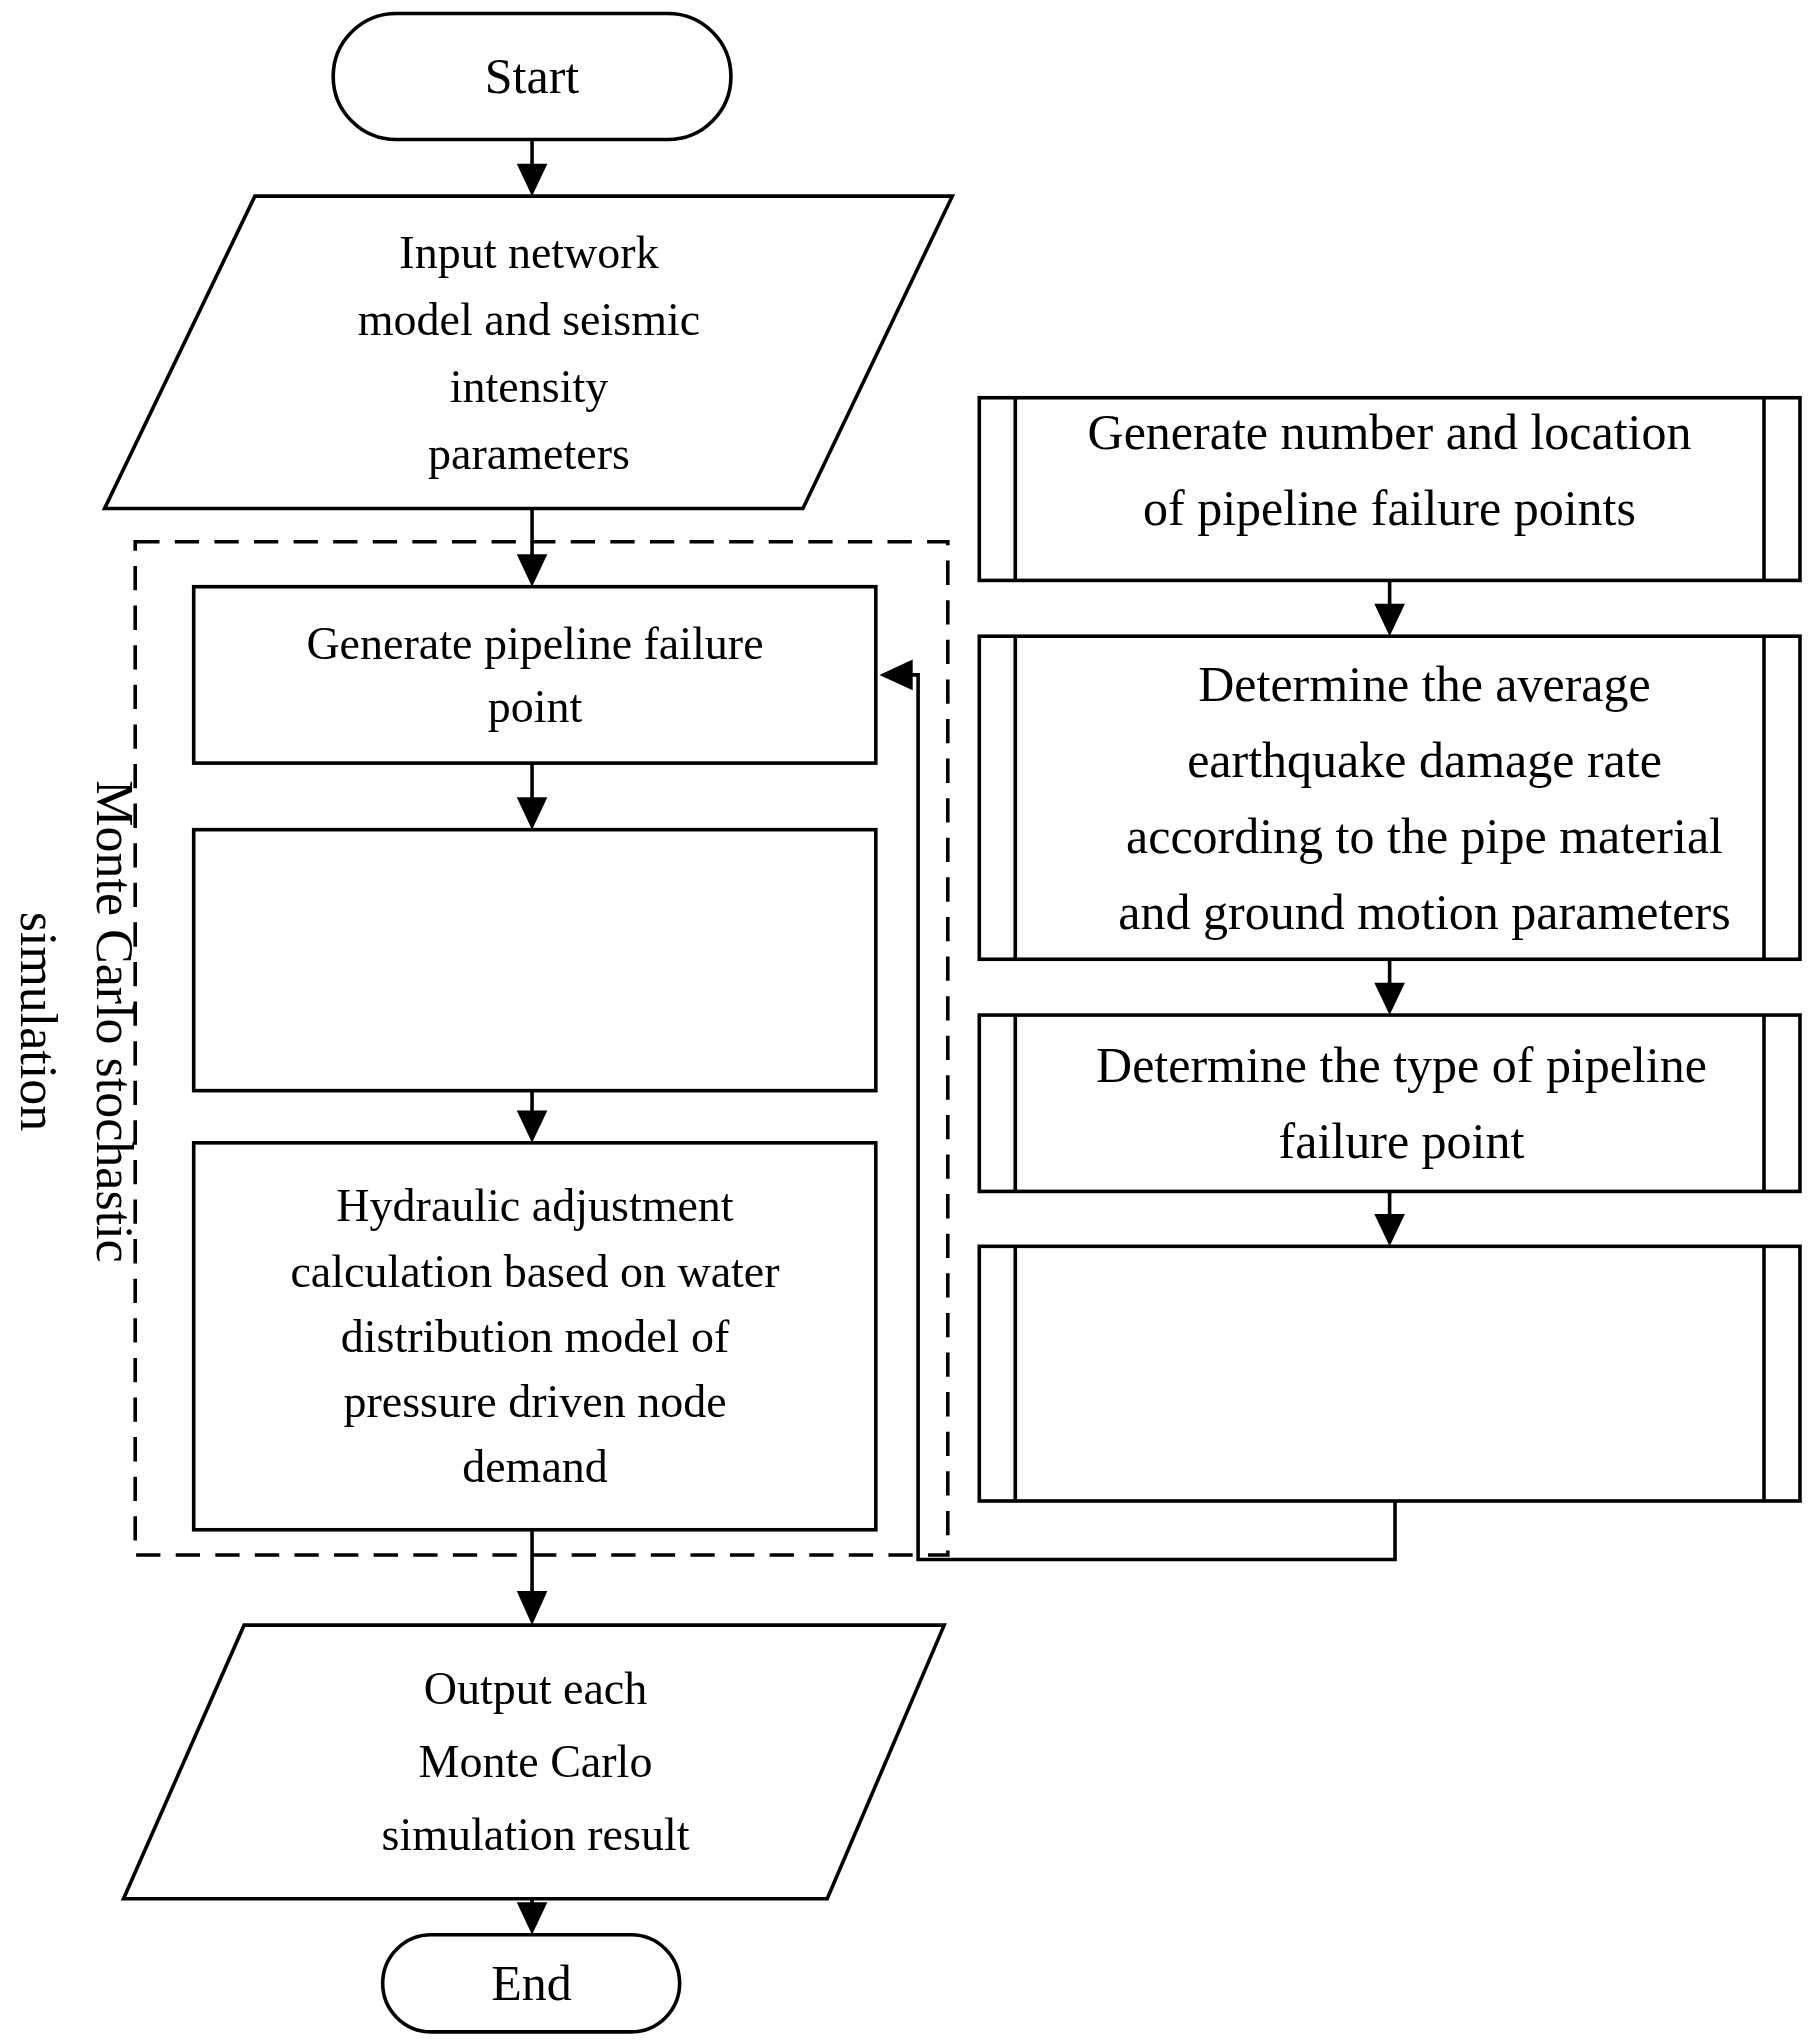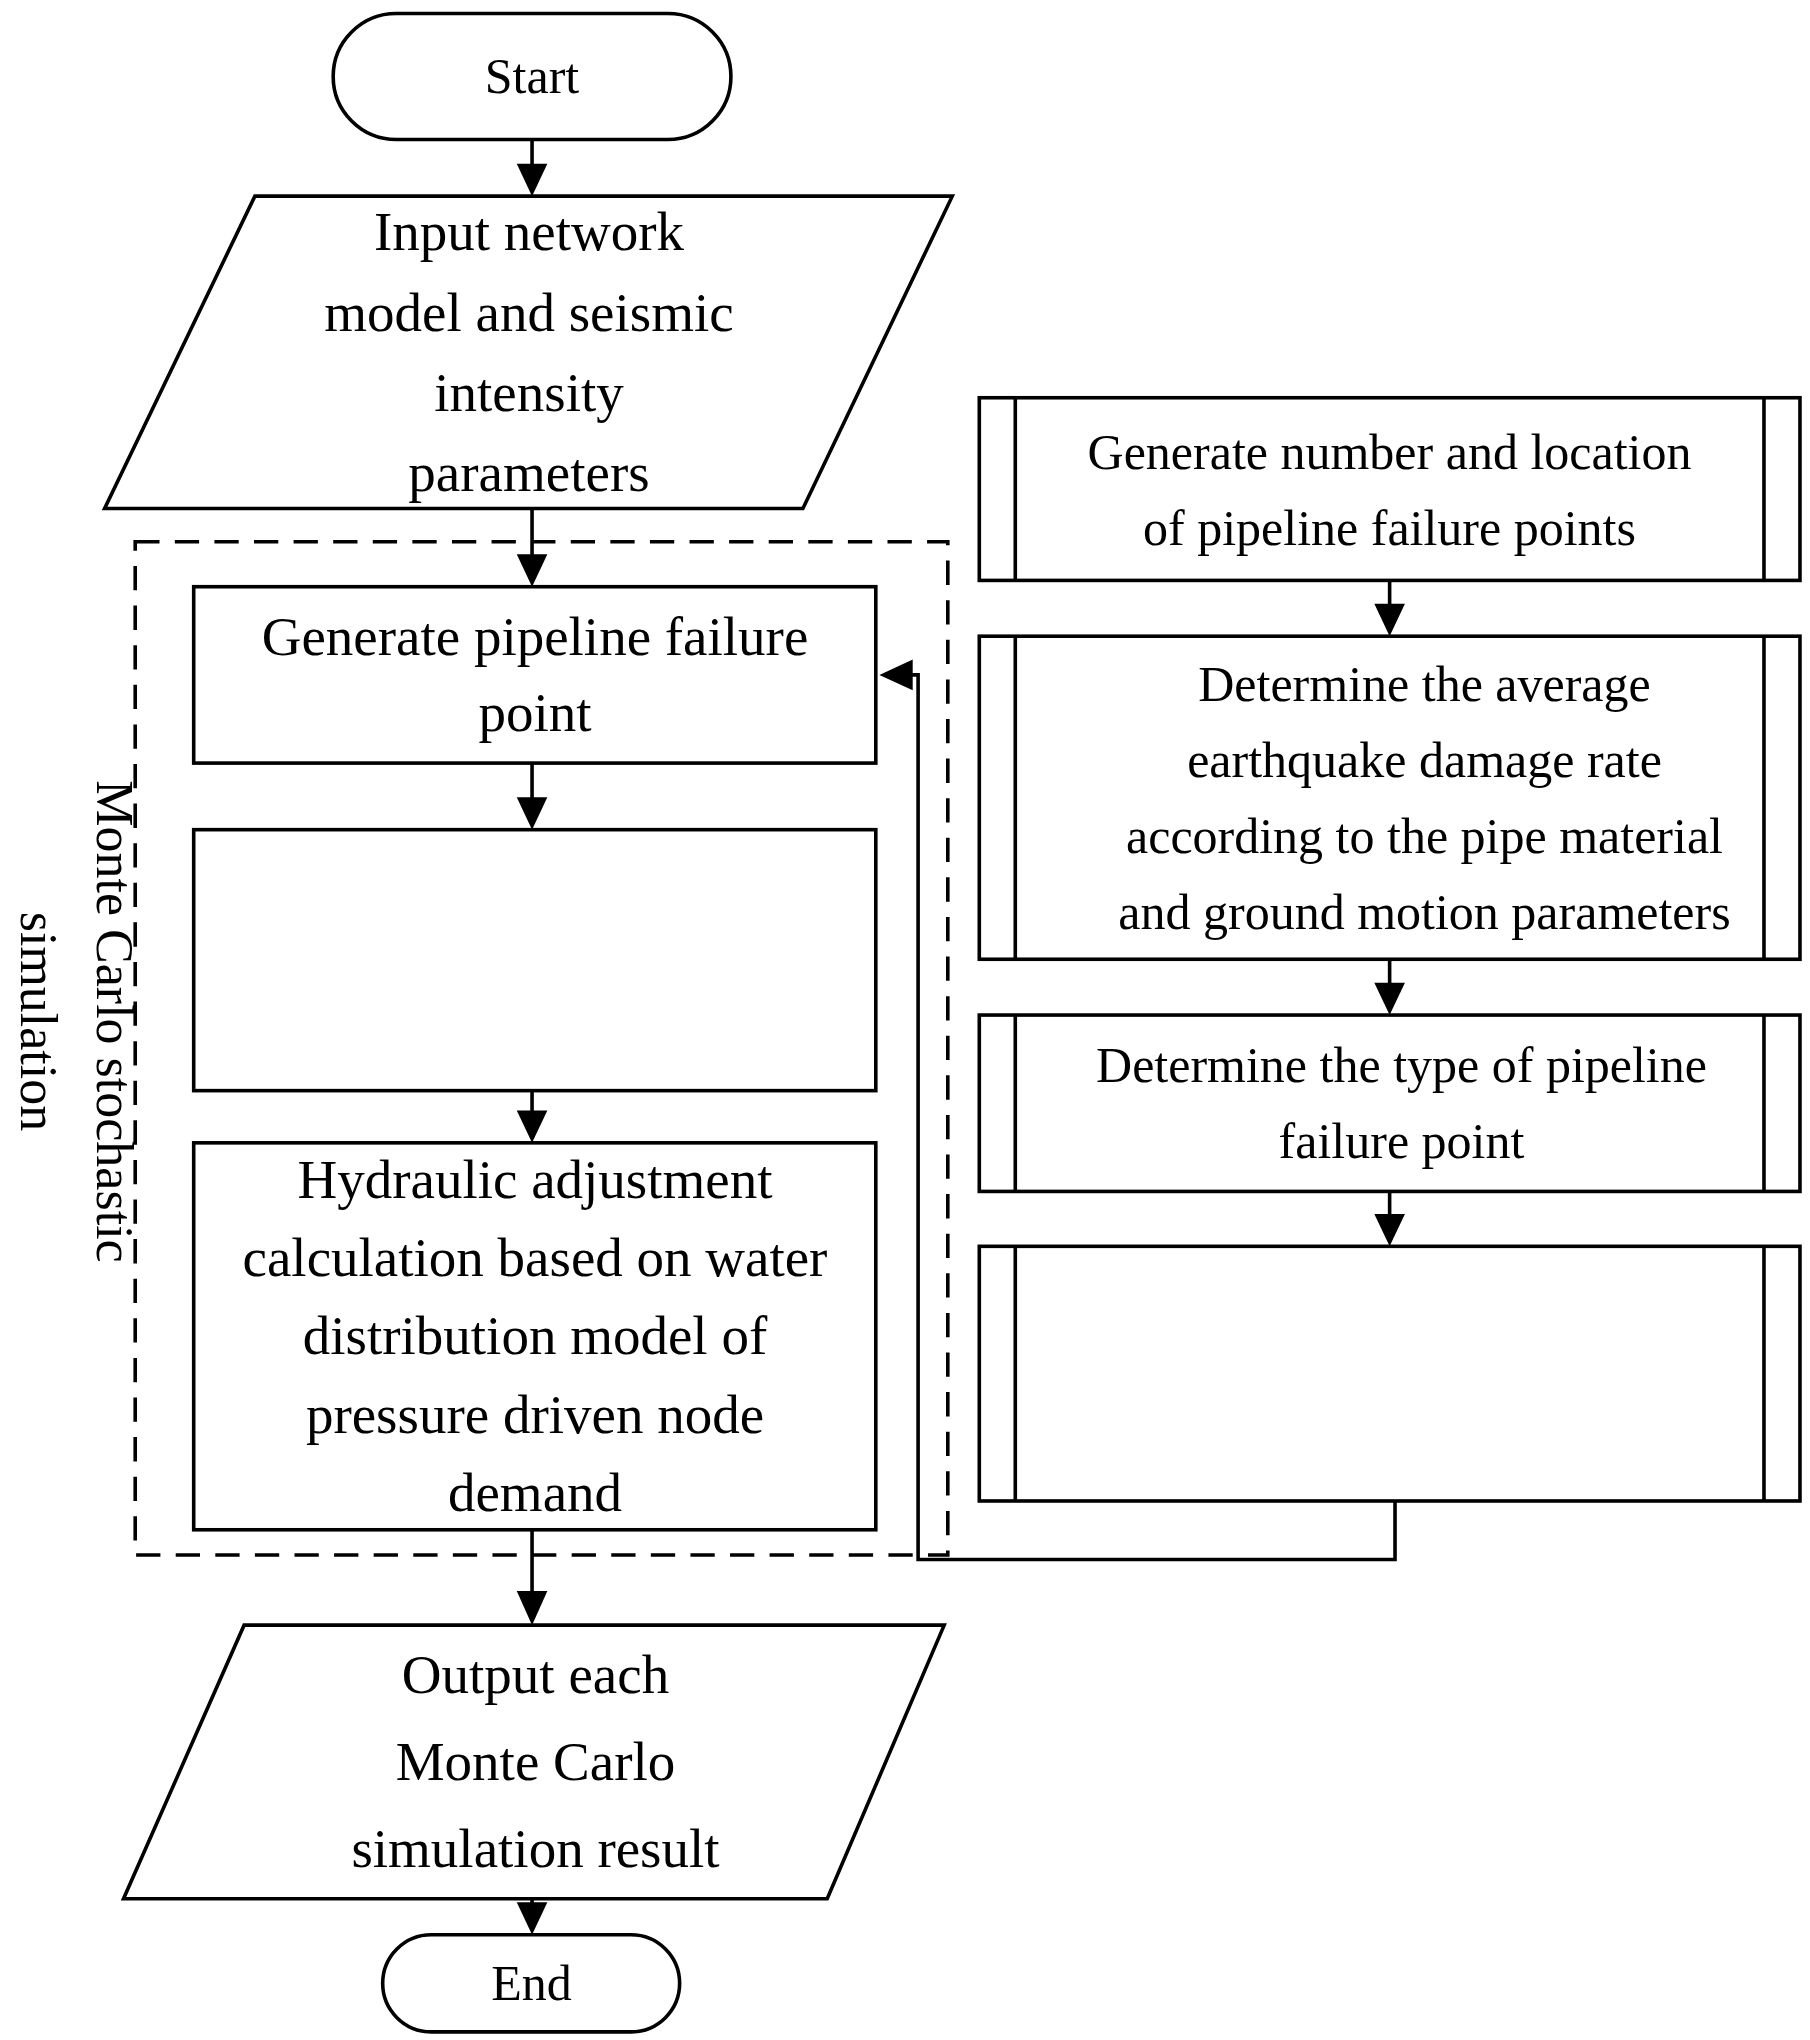--- a/index.html
+++ b/index.html
@@ -17,21 +17,21 @@
     left: 0; top: 0;
     width: 1811px; height: 2040px;
   }
   .node-text {
     position: absolute;
     display: flex;
     align-items: center;
     justify-content: center;
     text-align: center;
     white-space: pre-line;
-    font-size: 55px;
+    font-size: 46px;
     line-height: 1.38;
     color: #000000;
   }
   .terminal-text { font-size: 50px; }
   .io-text { line-height: 1.46; }
   .process-right { font-size: 50px; line-height: 1.52; }
   .m2-text { line-height: 1.52; }
   .m3-text { line-height: 1.42; }
   .p2-text { line-height: 1.58; text-align: center; }
   .loop-label {
@@ -131,21 +131,21 @@
 distribution model of
 pressure driven node
 demand</div>
 
   <div class="node-text p2-text" style="left:244px; top:1631px; width:583px; height:263px;">Output each
 Monte Carlo
 simulation result</div>
 
   <div class="node-text terminal-text" style="left:383px; top:1935px; width:297px; height:97px;">End</div>
 
-  <div class="node-text process-right" style="left:1015px; top:398px; width:749px; height:183px;">Generate number and location
+  <div class="node-text process-right" style="left:1015px; top:378px; width:749px; height:183px;">Generate number and location
 of pipeline failure points</div>
 
   <div class="node-text process-right" style="left:1015px; top:636px; width:749px; height:323px;padding-left:35px;">Determine the average
 earthquake damage rate
 according to the pipe material
 and ground motion parameters</div>
 
   <div class="node-text process-right" style="left:1015px; top:1015px; width:749px; height:176px;margin-left:12px;">Determine the type of pipeline
 failure point</div>
 

